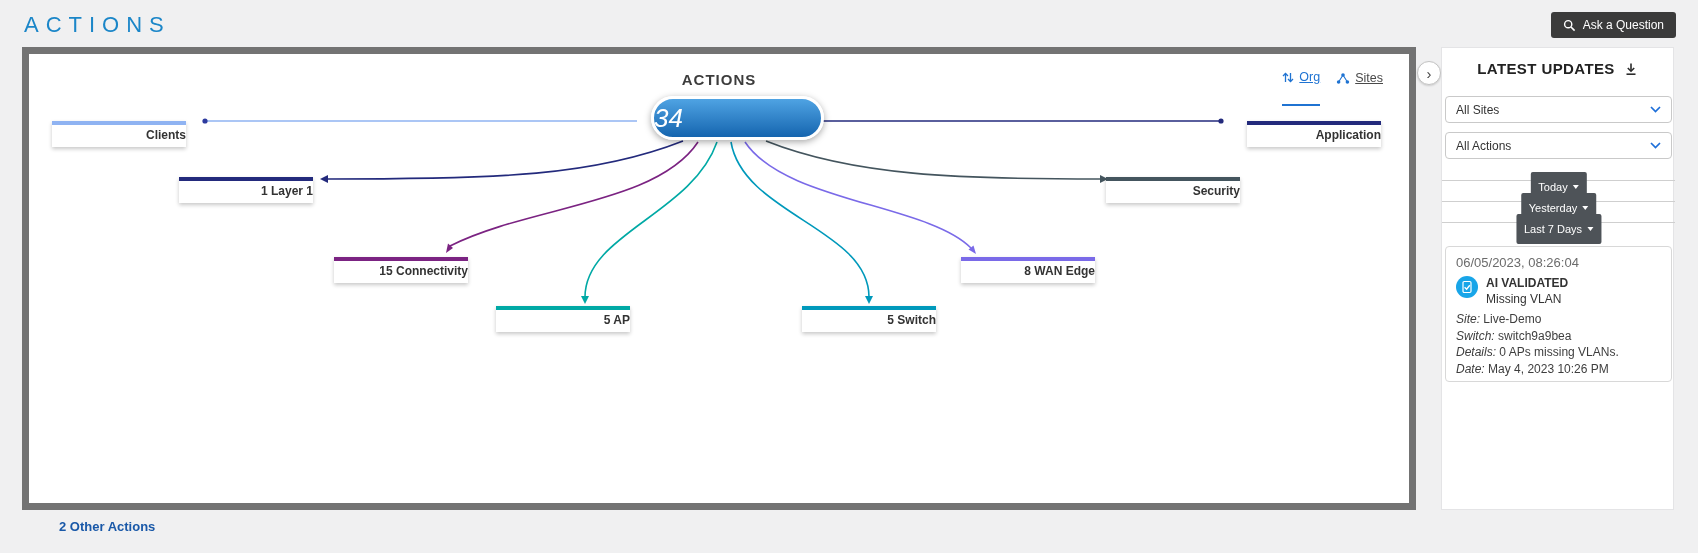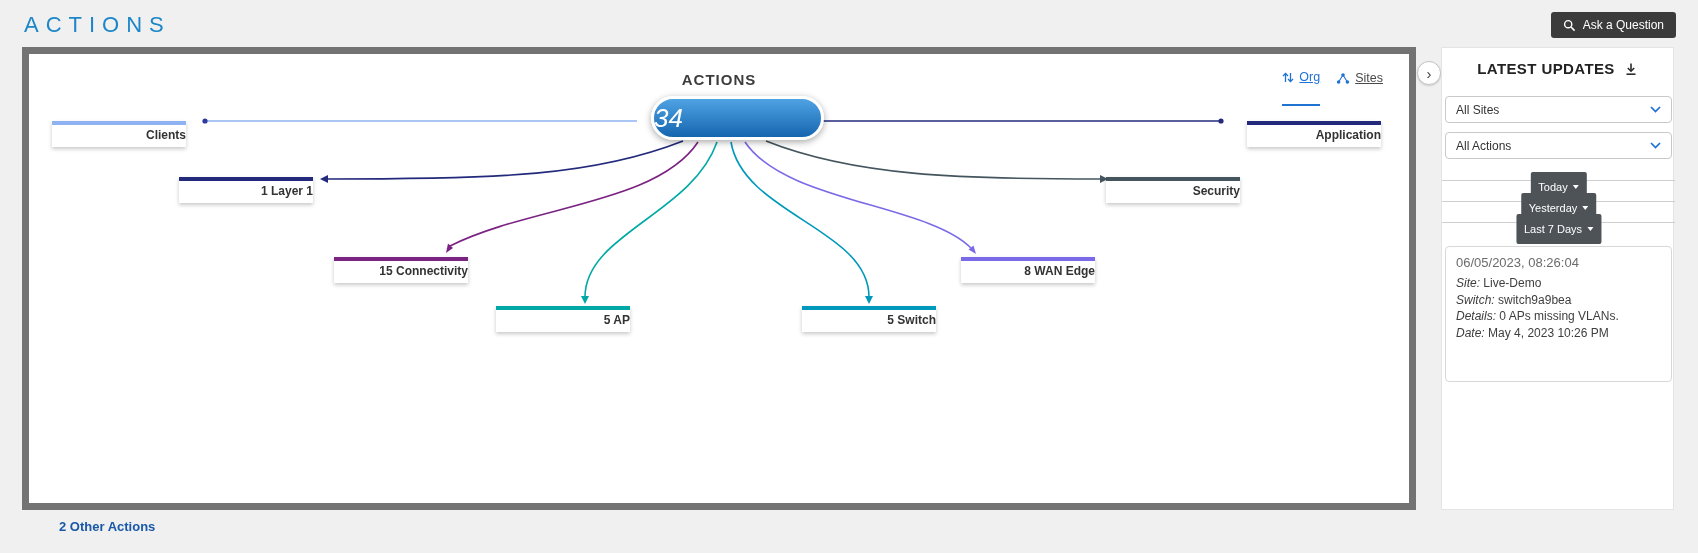--- a/index.html
+++ b/index.html
@@ -212,20 +212,31 @@
   <div class="time-row tr2">
     <div class="time-line"></div>
     <button class="time-btn">
       <span>Last 7 Days</span>
       <span class="tri-down"></span>
     </button>
   </div>
 
   <div class="update-card">
     <div class="uc-time">06/05/2023, 08:26:04</div>
+    <div class="uc-badge-row">
+      <svg width="22" height="22" viewBox="0 0 22 22">
+        <circle cx="11" cy="11" r="11" fill="#18a5e8"></circle>
+        <rect x="7" y="5.5" width="8" height="11" rx="1.2" fill="none" stroke="#fff" stroke-width="1.2"></rect>
+        <path d="M8.6 11.2 L10.6 13.2 L13.8 9.2" fill="none" stroke="#fff" stroke-width="1.4"></path>
+      </svg>
+      <div class="uc-badge-text">
+        <div class="uc-badge-title">AI VALIDATED</div>
+        <div class="uc-name">Missing VLAN</div>
+      </div>
+    </div>
     <div class="uc-fields">
       <div class="uc-field">
         <span class="uc-label">Site:</span>
         <span>Live-Demo</span>
       </div>
       <div class="uc-field">
         <span class="uc-label">Switch:</span>
         <span>switch9a9bea</span>
       </div>
       <div class="uc-field">

